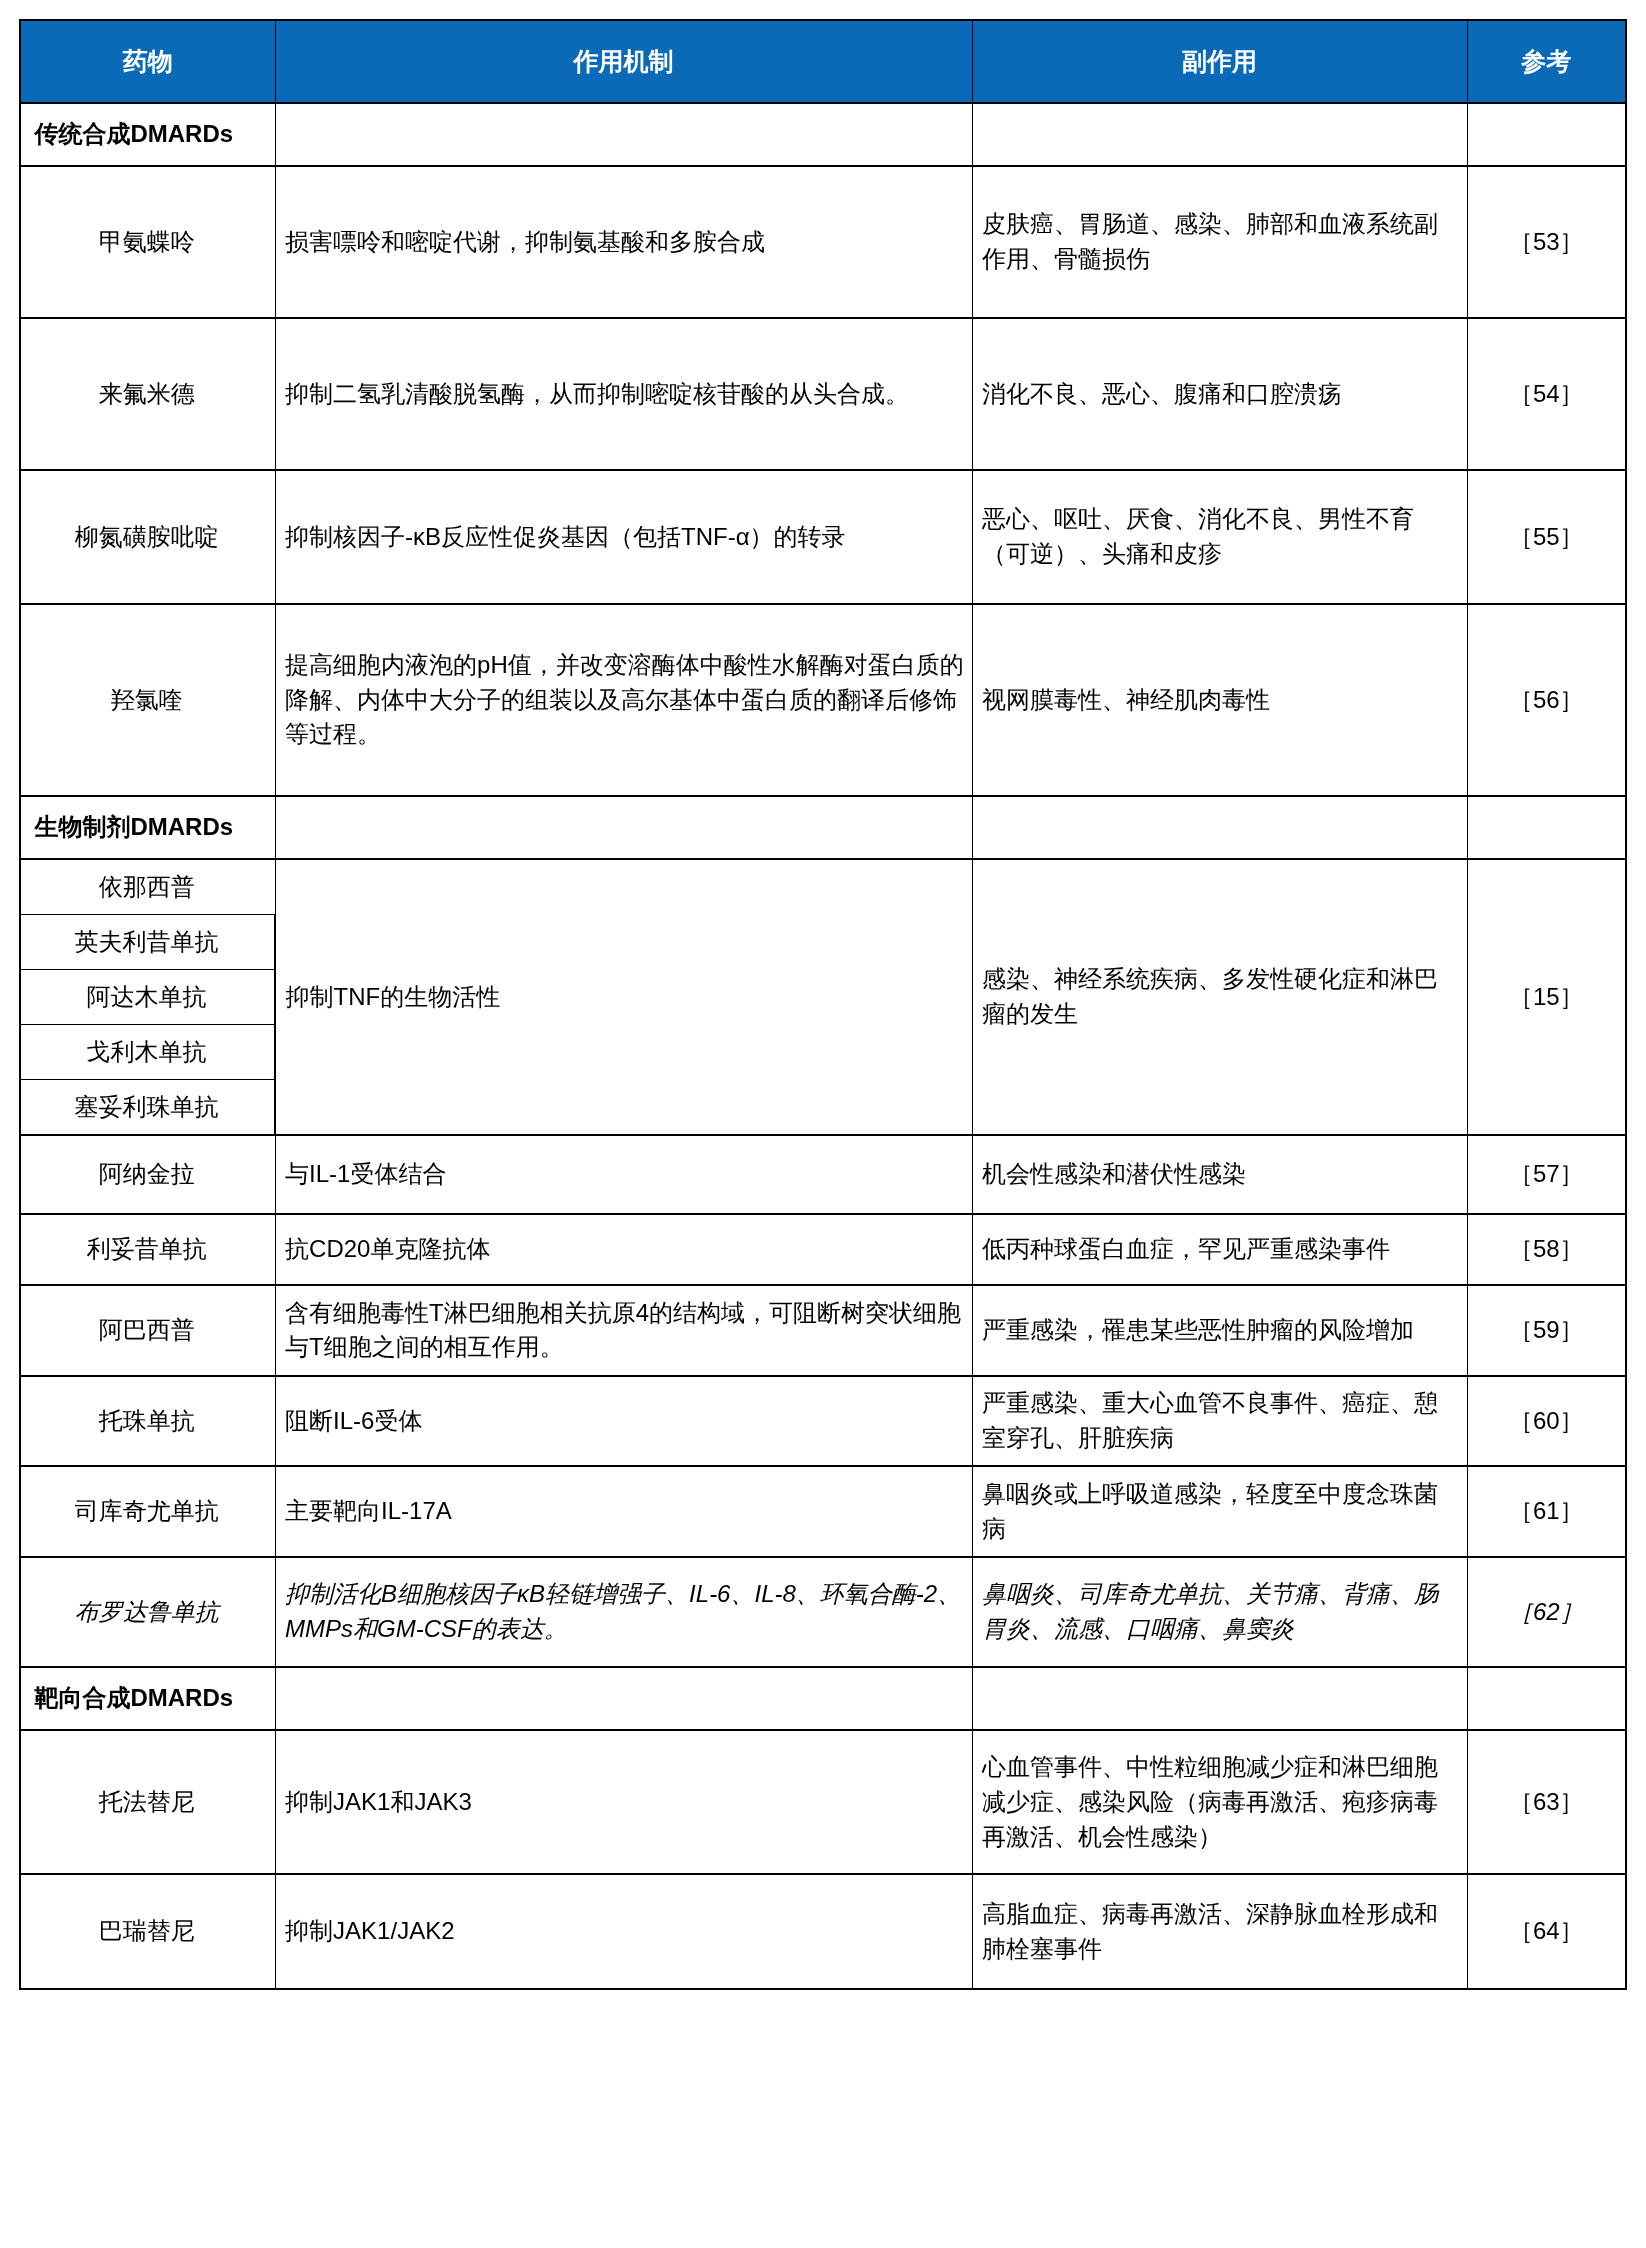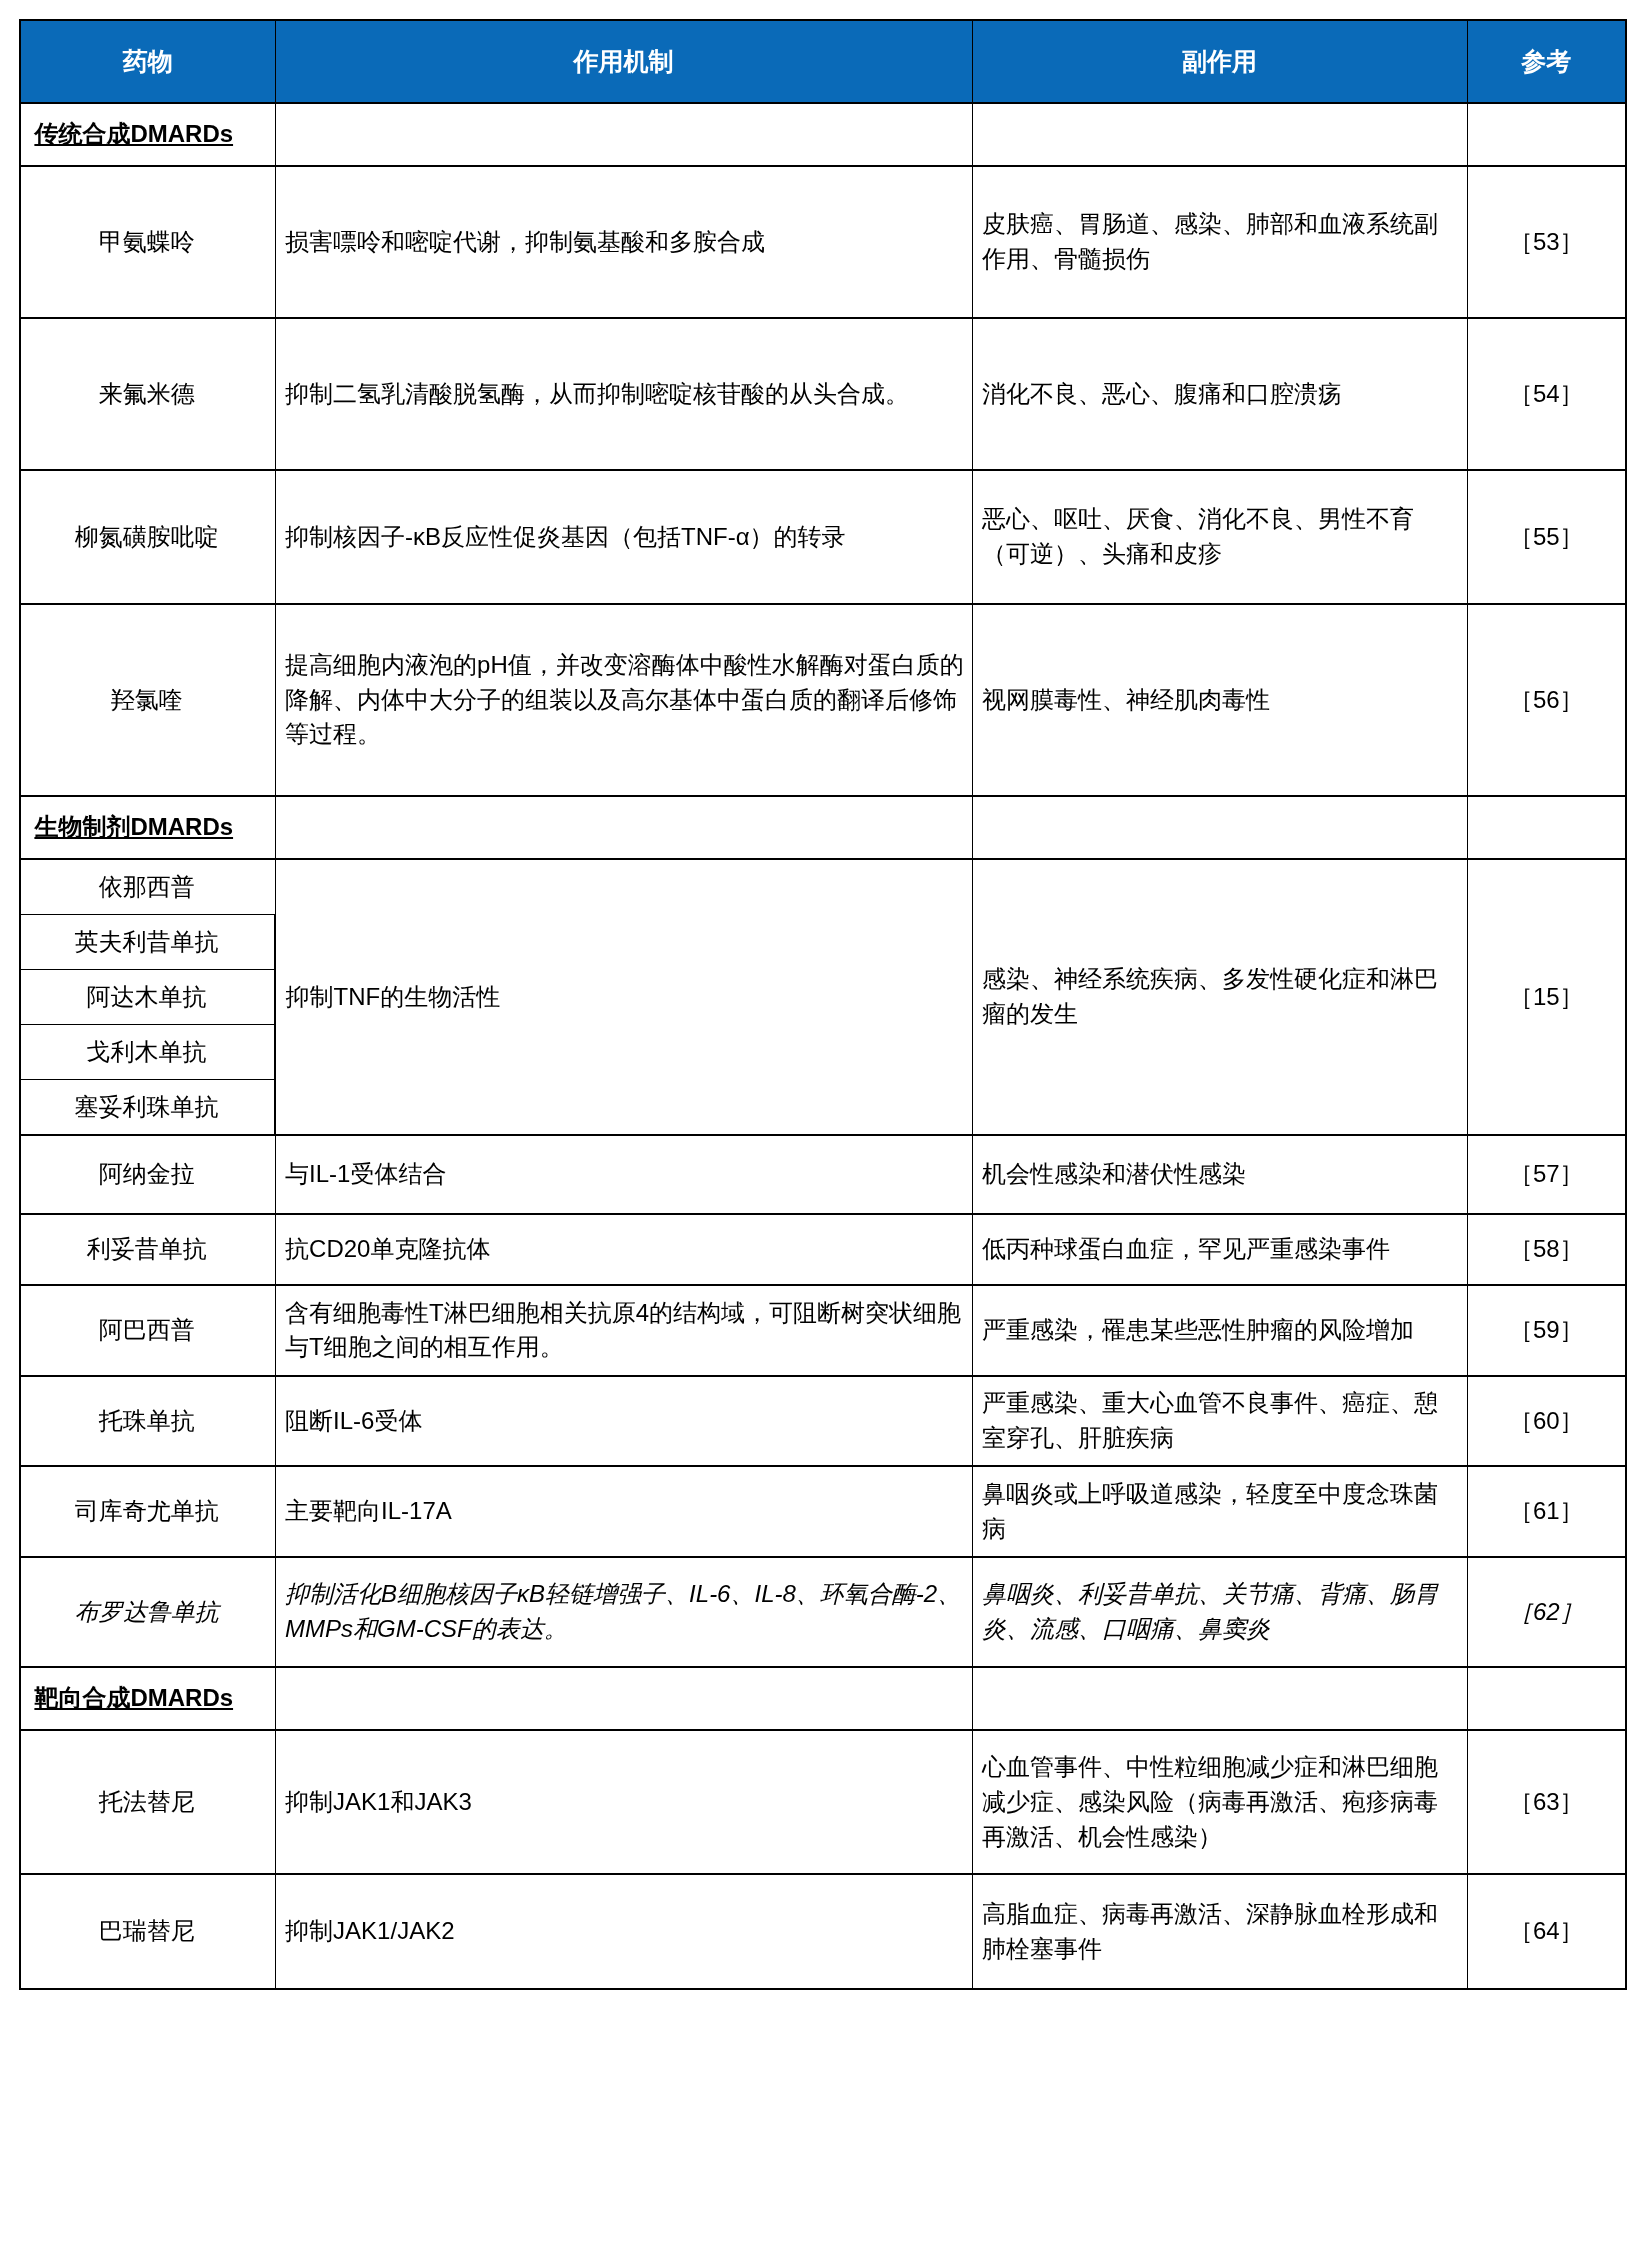--- a/index.html
+++ b/index.html
@@ -63,21 +63,20 @@
     text-align: center;
     padding-right: 9.6px;
     white-space: nowrap;
   }
   
   td.section {
     text-align: left;
     font-weight: bold;
     padding-left: 13.4px;
     white-space: nowrap;
-    text-decoration: underline;
   }
   tr.section-row td { height: 63px; }
   td.mech {
     text-align: left;
     padding-left: 9.6px;
   }
   td.side {
     text-align: left;
     padding-left: 9.6px;
   }
@@ -203,21 +202,21 @@
       <tr class="thick-top" style="height:79px;">
         <td class="drug">司库奇尤单抗</td>
         <td class="mech">主要靶向IL-17A</td>
         <td class="side">鼻咽炎或上呼吸道感染，轻度至中度念珠菌病</td>
         <td class="ref">［61］</td>
       </tr>
 
       <tr class="thick-top" style="height:110px;font-style:italic;">
         <td class="drug">布罗达鲁单抗</td>
         <td class="mech">抑制活化B细胞核因子κB轻链增强子、IL-6、IL-8、环氧合酶-2、MMPs和GM-CSF的表达。</td>
-        <td class="side">鼻咽炎、利妥昔单抗、关节痛、背痛、肠胃炎、流感、口咽痛、鼻窦炎</td>
+        <td class="side">鼻咽炎、司库奇尤单抗、关节痛、背痛、肠胃炎、流感、口咽痛、鼻窦炎</td>
         <td class="ref">［62］</td>
       </tr>
 
       <tr class="section-row thick-top">
         <td class="section">靶向合成DMARDs</td>
         <td class="empty"></td>
         <td class="empty"></td>
         <td class="empty"></td>
       </tr>
 

